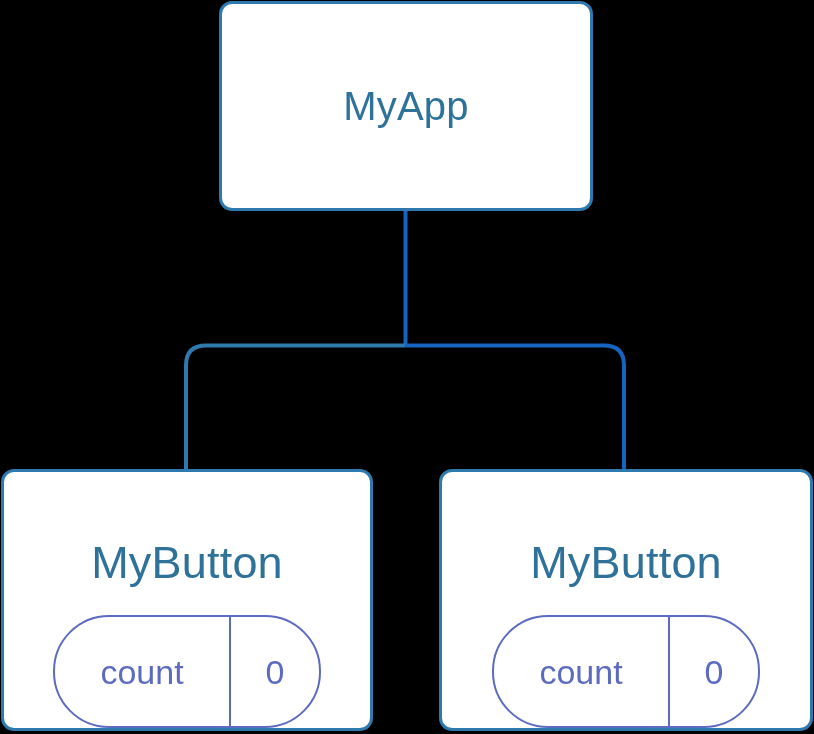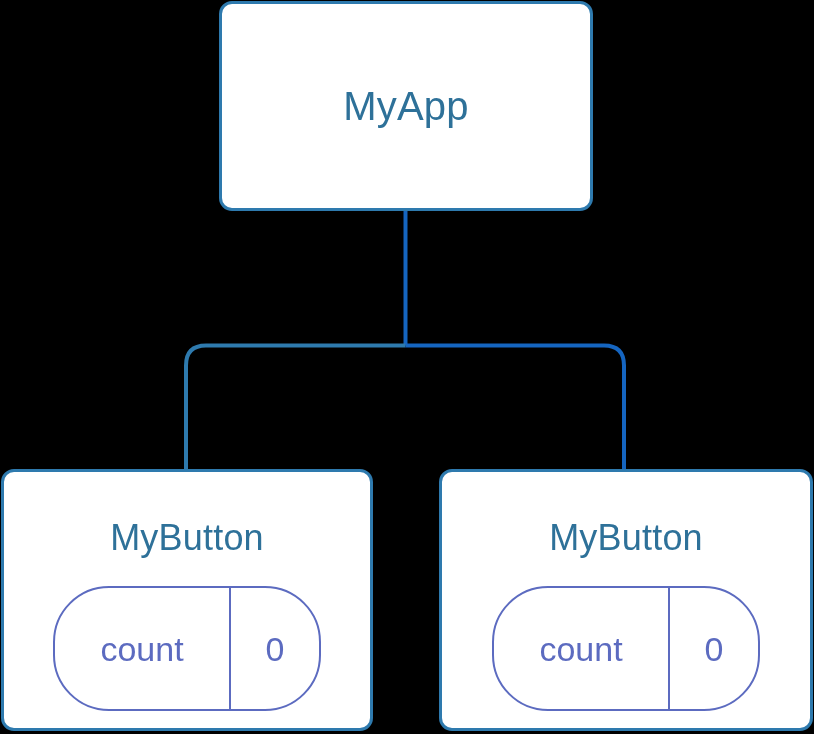--- a/index.html
+++ b/index.html
@@ -61,22 +61,22 @@
   }
   .node-title {
     color: #2E7199;
     font-size: 40px;
     font-weight: 500;
     letter-spacing: 0.2px;
     line-height: 1;
     white-space: nowrap;
   }
   .node-child .node-title {
-    margin-top: 48px;
-    font-size: 36px;
+    margin-top: 68px;
+    font-size: 45px;
   }
   .state-pill {
     margin-top: 30px;
     width: 268px;
     height: 125px;
     border: 2px solid #5C6BC0;
     border-radius: 56px;
     box-sizing: border-box;
     display: flex;
     flex-direction: row;

